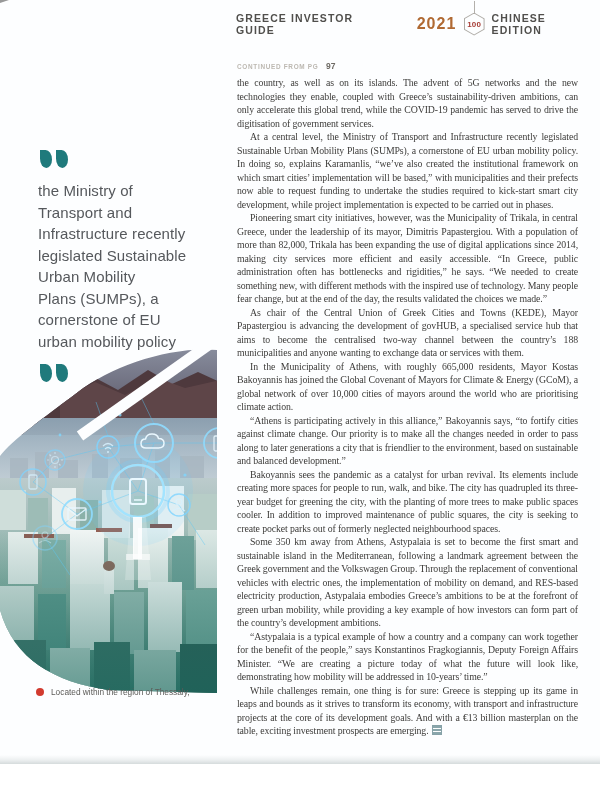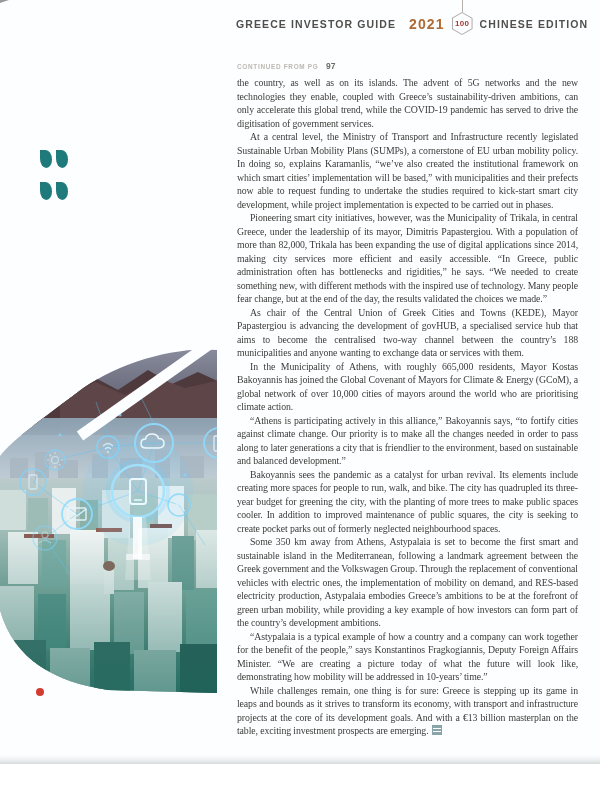--- a/index.html
+++ b/index.html
@@ -9,21 +9,21 @@
     font-family:"Liberation Sans",sans-serif;
   }
   .page::after{content:"";position:absolute;left:0;right:0;bottom:0;height:9px;
     background:linear-gradient(180deg,rgba(0,0,0,0) 0%,rgba(95,115,115,.10) 55%,rgba(95,115,115,.25) 100%);}
   .corner-mark{position:absolute;left:0;top:0;width:9px;height:3px;background:#454545;opacity:.55;
     clip-path:polygon(0 0,100% 0,0 100%);}
 
   
   .header{position:absolute;left:236px;top:12px;display:flex;align-items:center;}
   .h-title,.h-edition{font-size:10.5px;font-weight:bold;letter-spacing:1.1px;color:#504f4c;}
-  .h-year{font-size:14px;font-weight:bold;letter-spacing:1.1px;color:#b06a33;margin-left:13px;}
+  .h-year{font-size:16px;font-weight:bold;letter-spacing:1.1px;color:#b06a33;margin-left:21px;}
   .badge{position:relative;width:21px;height:23px;margin:0 7px;display:flex;align-items:center;justify-content:center;}
   .badge::before{content:"";position:absolute;left:-13px;top:-12px;width:1px;height:12px;background:#b3b0ab;left:10px;}
   .badge-hex{position:absolute;inset:0;background:#aFACA7;
     clip-path:polygon(50% 0,100% 26%,100% 74%,50% 100%,0 74%,0 26%);}
   .badge-hex::after{content:"";position:absolute;inset:1px;background:#fdfeff;
     clip-path:polygon(50% 0,100% 26%,100% 74%,50% 100%,0 74%,0 26%);}
   .badge-num{position:relative;z-index:2;font-size:8px;font-weight:bold;color:#a63c35;letter-spacing:.2px;}
 
   .continued{position:absolute;left:237px;top:55px;}
   .c-label{font-size:6.4px;letter-spacing:.7px;color:#bcb8b1;font-weight:bold;}
@@ -72,20 +72,30 @@
 
   <div class="continued">
     <span class="c-label">CONTINUED FROM PG</span>
     <span class="c-page">97</span>
   </div>
 
   <div class="quote">
     <div class="qmarks">
       <span class="qmark"></span>
         <span class="qmark"></span>
+    </div>
+    <div class="qtext">
+      <div>the Ministry of</div>
+      <div>Transport and</div>
+      <div>Infrastructure recently</div>
+      <div>legislated Sustainable</div>
+      <div>Urban Mobility</div>
+      <div>Plans (SUMPs), a</div>
+      <div>cornerstone of EU</div>
+      <div>urban mobility policy</div>
     </div>
     <div class="qmarks close">
       <span class="qmark"></span>
         <span class="qmark"></span>
     </div>
   </div>
 
   <svg class="photo" viewBox="0 0 220 353">
     <defs>
       <linearGradient id="sky" x1="0" y1="0" x2="0" y2="1">
@@ -251,20 +261,21 @@
         </g>
       </g>
     </g>
 
     <line x1="224" y1="-6" x2="80" y2="96" stroke="#fdfeff" stroke-width="11"></line>
   </svg>
 
   <div class="caption">
     <span class="cap-bullet"></span>
     <div class="cap-text">
+      <div>Located within the region of Thessaly,</div>
     </div>
   </div>
 
   <div class="col">
     <p>the country, as well as on its islands. The advent of 5G networks and the new technologies they enable, coupled with Greece’s sustainability-driven ambitions, can only accelerate this global trend, while the COVID-19 pandemic has served to drive the digitisation of government services.</p>
     <p>At a central level, the Ministry of Transport and Infrastructure recently legislated Sustainable Urban Mobility Plans (SUMPs), a cornerstone of EU urban mobility policy. In doing so, explains Karamanlis, “we’ve also created the institutional framework on which smart cities’ implementation will be based,” with municipalities and their prefects now able to request funding to undertake the studies required to kick-start smart city development, while project implementation is expected to be carried out in phases.</p>
     <p>Pioneering smart city initiatives, however, was the Municipality of Trikala, in central Greece, under the leadership of its mayor, Dimitris Papastergiou. With a population of more than 82,000, Trikala has been expanding the use of digital applications since 2014, making city services more efficient and easily accessible. “In Greece, public administration often has bottlenecks and rigidities,” he says. “We needed to create something new, with different methods with the inspired use of technology. Many people fear change, but at the end of the day, the results validated the choices we made.”</p>
     <p>As chair of the Central Union of Greek Cities and Towns (KEDE), Mayor Papastergiou is advancing the development of govHUB, a specialised service hub that aims to become the centralised two-way channel between the country’s 188 municipalities and anyone wanting to exchange data or services with them.</p>
     <p>In the Municipality of Athens, with roughly 665,000 residents, Mayor Kostas Bakoyannis has joined the Global Covenant of Mayors for Climate &amp; Energy (GCoM), a global network of over 10,000 cities of mayors around the world who are prioritising climate action.</p>
     <p>“Athens is participating actively in this alliance,” Bakoyannis says, “to fortify cities against climate change. Our priority is to make all the changes needed in order to pass along to later generations a city that is friendlier to the environment, based on sustainable and balanced development.”</p>

